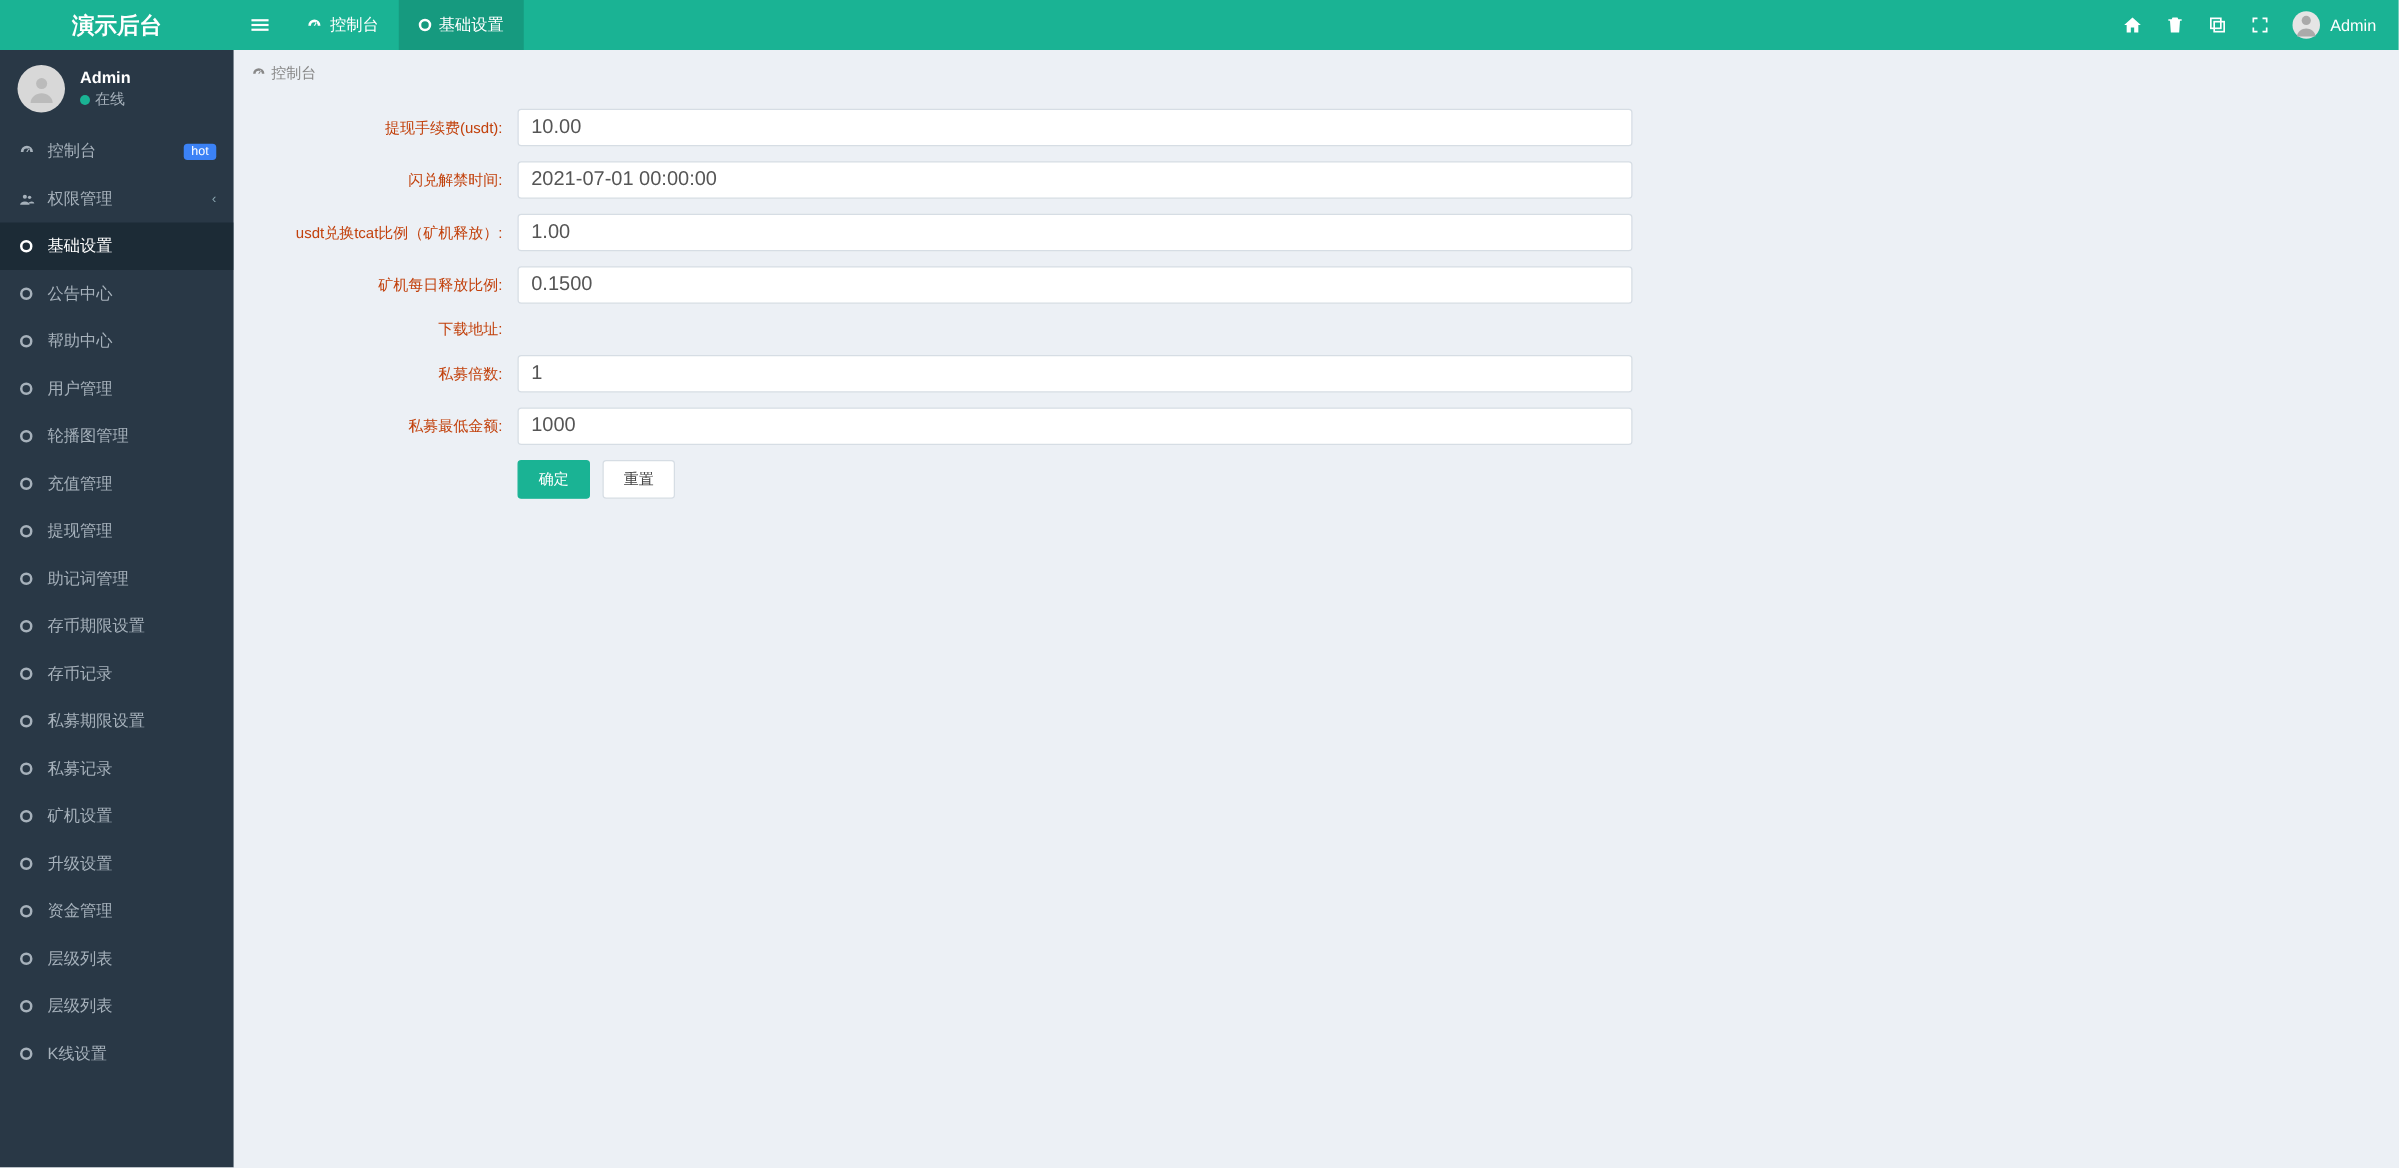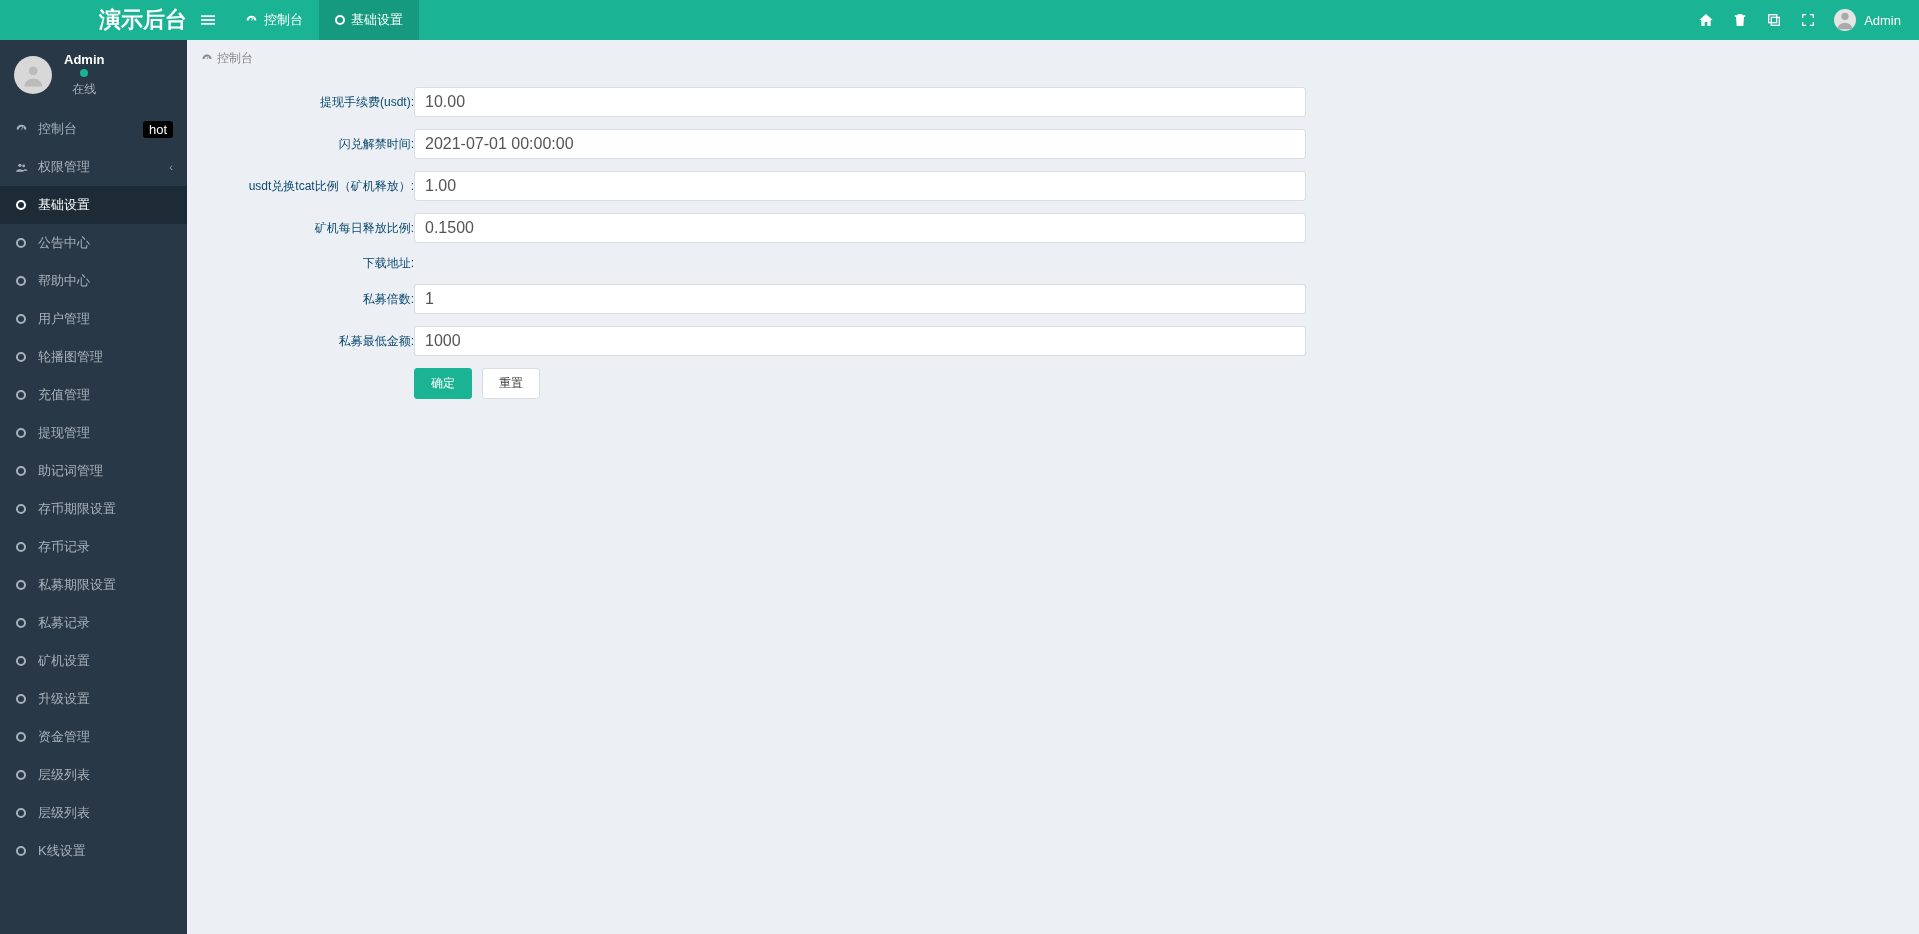--- a/index.html
+++ b/index.html
@@ -1,47 +1,47 @@
 <!DOCTYPE html>
 <html><head>
 <meta charset="utf-8">
 <style>
 * { margin: 0; padding: 0; box-sizing: border-box; }
 body { font-family: "Microsoft YaHei", Arial, sans-serif; font-size: 13px; background: #ecf0f5; color: #333; }
 
 .topbar { height: 40px; background: #1ab394; display: flex; align-items: center; color: #fff; }
-.logo { width: 187px; text-align: right; font-size: 22px; font-weight: bold; line-height: 40px; }
+.logo { width: 187px; text-align: center; font-size: 18px; font-weight: bold; line-height: 40px; }
 .top-left { display: flex; align-items: center; height: 100%; }
 .menu-toggle { padding: 0 14px; height: 100%; display: flex; align-items: center; cursor: pointer; }
 .tab { padding: 0 16px; height: 100%; display: flex; align-items: center; gap: 6px; cursor: pointer; font-size: 13px; }
 .tab.active { background: #169a7f; }
 .top-right { margin-left: auto; display: flex; align-items: center; gap: 18px; padding-right: 18px; height: 100%; }
 .top-icon { width: 16px; height: 16px; display: inline-flex; align-items: center; justify-content: center; cursor: pointer; }
 .top-user { display: flex; align-items: center; gap: 8px; cursor: pointer; }
 .avatar-sm { width: 22px; height: 22px; border-radius: 50%; background: #e5e5e5; display: inline-flex; align-items: center; justify-content: center; }
 
 .layout { display: flex; height: calc(100vh - 40px); }
 .sidebar { width: 187px; background: #293846; color: #a6b1bb; overflow-y: auto; scrollbar-width: thin; }
 .user-panel { display: flex; align-items: center; gap: 12px; padding: 12px 14px; }
 .avatar-lg { width: 38px; height: 38px; border-radius: 50%; background: #d8d8d8; display: flex; align-items: center; justify-content: center; }
 .user-name { color: #fff; font-weight: bold; font-size: 13px; }
-.user-status { font-size: 12px; color: #a6b1bb; display: flex; align-items: center; gap: 4px; margin-top: 2px; flex-direction: column; }
+.user-status { font-size: 12px; color: #a6b1bb; display: flex; align-items: center; gap: 4px; margin-top: 2px; }
 .dot { width: 8px; height: 8px; border-radius: 50%; background: #1ab394; display: inline-block; }
 .nav-item { display: flex; align-items: center; padding: 10px 14px; cursor: pointer; font-size: 13px; gap: 10px; }
 .nav-item.active { background: #1c2b36; color: #fff; }
 .nav-icon { width: 14px; display: inline-flex; justify-content: center; }
 .circle-icon { width: 10px; height: 10px; border: 2px solid currentColor; border-radius: 50%; display: inline-block; }
-.badge { background: #000000; color: #fff; font-size: 13px; padding: 1px 6px; border-radius: 3px; margin-left: auto; }
+.badge { background: #3b82f6; color: #fff; font-size: 10px; padding: 1px 6px; border-radius: 3px; margin-left: auto; }
 .chevron { margin-left: auto; font-size: 11px; color: #8aa4af; }
 
 .content { flex: 1; background: #ecf0f5; overflow-y: auto; }
 .breadcrumb { padding: 10px 14px; color: #888; font-size: 12px; display: flex; align-items: center; gap: 4px; }
 .form-wrap { padding: 10px 14px 30px 14px; }
 .form-row { display: flex; align-items: center; margin-bottom: 12px; }
-.form-label { width: 213px; text-align: right; padding-right: 0; font-size: 12px; color: #0c4a6e; }
+.form-label { width: 213px; text-align: right; padding-right: 12px; font-size: 12px; color: #c2410c; }
 .form-input { width: 892px; height: 30px; border: 1px solid #d6dde4; border-radius: 3px; padding: 0 10px; font-size: 16px; background: #fff; color: #555; }
 .btn-row { margin-left: 213px; display: flex; gap: 10px; }
 .btn { padding: 6px 16px; border-radius: 3px; font-size: 12px; cursor: pointer; border: 1px solid transparent; text-align: right; }
 .btn-primary { background: #1ab394; color: #fff; border-color: #1ab394; }
 .btn-default { background: #fff; color: #404040; border-color: #d6dde4; }
 
 svg { width: 100%; height: 100%; }
 </style>
 </head>
 <body>

